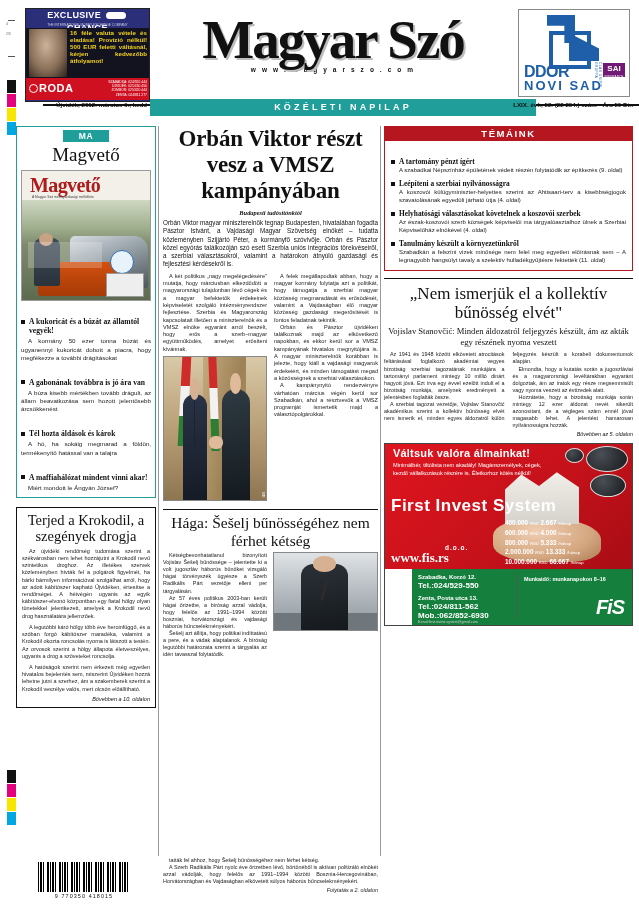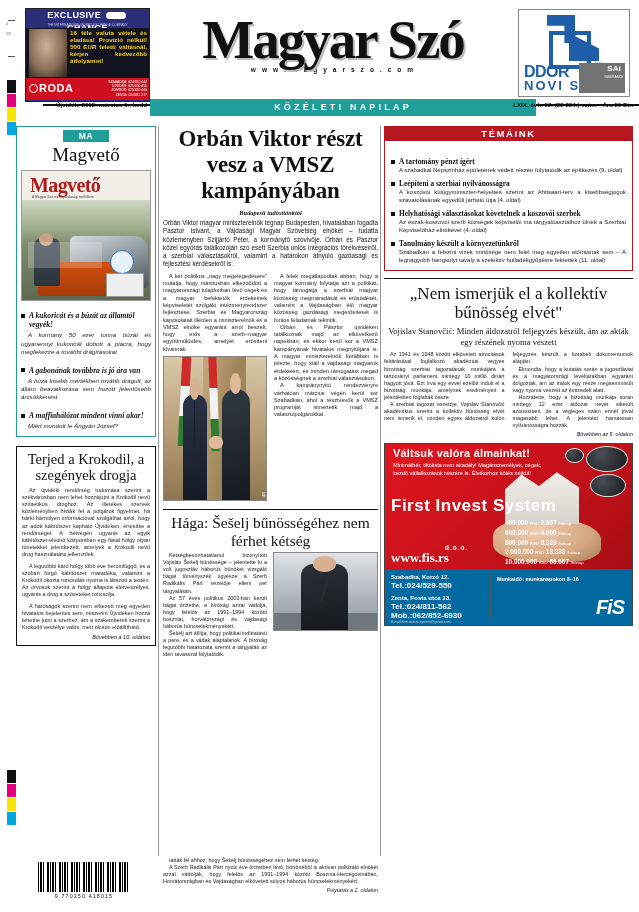--- a/index.html
+++ b/index.html
@@ -44,21 +44,21 @@
   }
   .logo .url{font-family:"Liberation Sans",sans-serif;font-size:6.5px;letter-spacing:2.1px;margin-top:-4px;color:#111;font-weight:bold;}
 
   .ddor{position:absolute;right:3px;top:3px;width:110px;height:86px;border:1px solid #8a8a8a;background:#fff;}
   .ddor .mark{position:absolute;left:28px;top:5px;width:52px;height:46px;}
   .ddor .m1{position:absolute;left:0;top:0;width:28px;height:28px;background:#1f5fa9;clip-path:polygon(0 0,100% 0,100% 100%,62% 100%,62% 38%,0 38%);}
   .ddor .m2{position:absolute;left:2px;top:16px;width:34px;height:30px;border:4px solid #1f5fa9;}
   .ddor .m3{position:absolute;left:22px;top:18px;width:30px;height:28px;background:#1f5fa9;clip-path:polygon(0 0,100% 55%,100% 100%,0 100%);}
   .ddor .name{position:absolute;left:5px;top:54px;font-family:"Liberation Sans",sans-serif;font-weight:bold;color:#1f5fa9;font-size:16px;letter-spacing:-.5px;line-height:15px;}
   .ddor .city{position:absolute;left:5px;top:69px;font-family:"Liberation Sans",sans-serif;font-weight:bold;color:#1f5fa9;font-size:13px;letter-spacing:2px;line-height:13px;}
-  .ddor .sai{position:absolute;right:4px;top:53px;width:22px;height:30px;background:#737373;padding-left:24px;}
+  .ddor .sai{position:absolute;right:4px;top:53px;width:22px;height:14px;background:#701a75;}
   .ddor .sai b{display:block;color:#fff;font-family:"Liberation Sans",sans-serif;font-size:8px;text-align:center;line-height:12px;}
   .ddor .sai i{display:block;color:#fff;font-family:"Liberation Sans",sans-serif;font-size:3.2px;text-align:center;font-style:normal;line-height:4px;}
   .ddor .vert{position:absolute;right:27px;top:52px;writing-mode:vertical-rl;font-family:"Liberation Sans",sans-serif;font-size:3.2px;color:#1f5fa9;letter-spacing:.5px;}
 
   .rule-top{position:absolute;left:25px;top:98px;width:608px;height:1.5px;background:#111;}
   .dateline{position:absolute;left:56px;top:101px;font-family:"Liberation Sans",sans-serif;font-weight:bold;font-size:6.2px;color:#111;}
   .issueline{position:absolute;right:6px;top:101px;font-family:"Liberation Sans",sans-serif;font-weight:bold;font-size:6.2px;color:#111;text-align:right;}
   .kozeleti{position:absolute;left:150px;top:99px;width:386px;height:17px;background:#1f9e9a;color:#fff;
     font-family:"Liberation Sans",sans-serif;font-weight:bold;font-size:9px;letter-spacing:3.2px;text-align:center;line-height:17px;}
 
@@ -80,21 +80,21 @@
   .mag-cover .mc-photo{position:absolute;left:0;top:29px;right:0;bottom:0;
     background:linear-gradient(180deg,#cfd8c2 0%,#9fae8d 28%,#7d8a6c 45%,#5d6a50 100%);}
   .mag-cover .mc-tractor{position:absolute;right:2px;top:36px;width:78px;height:52px;background:linear-gradient(160deg,#d7dde2 0%,#9aa4ab 40%,#4d555c 100%);border-radius:5px 14px 3px 3px;}
   .mag-cover .mc-hopper{position:absolute;left:16px;top:62px;width:84px;height:34px;background:linear-gradient(180deg,#d2500f 0%,#a63a07 100%);border-radius:3px;}
   .mag-cover .mc-man{position:absolute;left:12px;top:38px;width:26px;height:48px;background:linear-gradient(180deg,#3c4a58 0%,#2b333c 100%);border-radius:8px 8px 2px 2px;}
   .mag-cover .mc-head{position:absolute;left:17px;top:33px;width:14px;height:13px;border-radius:50%;background:#c8a383;}
   .mag-cover .mc-badge{position:absolute;right:16px;bottom:26px;width:22px;height:22px;border-radius:50%;background:#e8f2fb;border:1.4px solid #2a6fb5;}
   .mag-cover .mc-strip{position:absolute;left:6px;bottom:32px;width:74px;height:26px;background:rgba(255,255,255,.22);}
   .mag-cover .mc-box{position:absolute;right:6px;bottom:3px;width:36px;height:22px;background:#eee;border:.5px solid #999;}
 
-  .item{margin-top:10px;font-style:italic;}
+  .item{margin-top:16px;}
   .item .hd{font-weight:bold;font-size:7.6px;line-height:9.4px;position:relative;padding-left:8px;font-family:"Liberation Serif",serif;}
   .item .hd:before{content:"";position:absolute;left:0;top:2.5px;width:4px;height:4px;background:#111;}
   .item .bd{font-family:"Liberation Sans",sans-serif;font-size:6.2px;line-height:8.2px;text-align:justify;margin-top:1.5px;color:#222;text-indent:7px;}
 
   
   .krok{margin-top:9px;border:1.4px solid #111;padding:4px 5px 5px;}
   .krok h2{margin:0;text-align:center;font-size:14.5px;line-height:16px;font-weight:normal;font-family:"Liberation Serif",serif;}
   .krok p{font-family:"Liberation Sans",sans-serif;font-size:5.5px;line-height:7.2px;text-align:justify;margin:4px 0 0;text-indent:7px;color:#222;}
   .krok .cont{font-style:italic;text-align:right;font-size:5.5px;margin-top:3px;font-family:"Liberation Sans",sans-serif;}
 
@@ -164,21 +164,21 @@
   .fis .house{position:absolute;left:120px;top:22px;width:74px;height:58px;background:linear-gradient(180deg,#f4f2ee 0%,#d6d2cb 100%);
      clip-path:polygon(0 40%,22% 14%,46% 34%,70% 10%,100% 36%,100% 100%,0 100%);}
   .fis .palm{position:absolute;left:108px;top:74px;width:108px;height:44px;background:radial-gradient(ellipse at 40% 30%,#f0cdb2 0%,#d4a780 60%,#a87a56 100%);border-radius:40% 50% 30% 40%;}
   .fis .bub{position:absolute;border-radius:50%;background:radial-gradient(circle at 35% 30%,#4a4f55,#15181c);border:1.5px solid #d8d8d8;}
   .fis .b1{right:4px;top:2px;width:40px;height:24px;}
   .fis .b2{right:48px;top:4px;width:17px;height:13px;}
   .fis .b3{right:6px;top:30px;width:34px;height:21px;}
   .fis .prices{position:absolute;left:120px;bottom:2px;color:#fff;font-family:"Liberation Sans",sans-serif;font-size:6.4px;line-height:8.6px;font-weight:bold;}
   .fis .prices span.s{font-size:4.2px;font-weight:normal;}
   .fis .www{position:absolute;left:6px;bottom:3px;color:#fff;font-family:"Liberation Serif",serif;font-weight:bold;font-size:13px;}
-  .fis .blk{background:#0369a1;position:relative;height:56px;}
+  .fis .blk{background:#15803d;position:relative;height:56px;margin-left:27px;}
   .fis .blk .addr{position:absolute;left:6px;top:4px;color:#fff;font-family:"Liberation Sans",sans-serif;font-weight:bold;font-size:6px;line-height:8.4px;}
   .fis .blk .mob{position:absolute;left:6px;bottom:5px;color:#fff;font-family:"Liberation Sans",sans-serif;font-weight:bold;font-size:8px;}
   .fis .blk .mail{position:absolute;left:6px;bottom:1px;color:#cfcfcf;font-family:"Liberation Sans",sans-serif;font-size:3.6px;}
   .fis .blk .hours{position:absolute;left:112px;top:7px;color:#fff;font-family:"Liberation Sans",sans-serif;font-weight:bold;font-size:5.4px;}
   .fis .blk .sep{position:absolute;left:105px;top:4px;width:1px;height:46px;background:#555;}
   .fis .blk .fislogo{position:absolute;right:8px;bottom:6px;color:#fff;font-family:"Liberation Sans",sans-serif;font-weight:bold;font-size:20px;letter-spacing:-1px;font-style:italic;}
 
   .tail{position:absolute;left:163px;top:857px;width:215px;font-family:"Liberation Sans",sans-serif;font-size:5.4px;line-height:7.1px;text-align:justify;color:#222;}
   .tail p{margin:0;text-indent:6px;}
   .tail .cont{font-style:italic;text-align:right;margin-top:2px;}
@@ -277,20 +277,24 @@
         </div>
       </div>
 
       <div class="item">
         <div class="hd">A kukoricát és a búzát az államtól vegyék!</div>
         <div class="bd">A kormány 50 ezer tonna búzát és ugyanennyi kukoricát dobott a piacra, hogy megfékezze a további drágításokat</div>
       </div>
       <div class="item">
         <div class="hd">A gabonának továbbra is jó ára van</div>
         <div class="bd">A búza kisebb mértékben tovább drágult, az állam beavatkozása sem hozott jelentősebb árcsökkenést</div>
+      </div>
+      <div class="item">
+        <div class="hd">Tél hozta áldások és károk</div>
+        <div class="bd">A hó, ha sokáig megmarad a földön, termékenyítő hatással van a talajra</div>
       </div>
       <div class="item">
         <div class="hd">A maffiahálózat mindent vinni akar!</div>
         <div class="bd">Miért mondott le Ángyán József?</div>
       </div>
     </div>
 
     <div class="krok">
       <h2>Terjed a Krokodil, a szegények drogja</h2>
       <p>Az újvidéki rendőrség tudomása szerint a székvárosban nem lehet hozzájutni a Krokodil nevű szintetikus droghoz. Az illetékes szervek közleményben hívták fel a polgárok figyelmét, ha bárki bármilyen információval szolgálhat arról, hogy az adott kábítószer kapható Újvidéken, értesítse a rendőrséget. A hétvégén ugyanis az egyik kábítószer-elvonó központban egy fiatal hölgy olyan tünetekkel jelentkezett, amelyek a Krokodil nevű drog használatára jellemzőek.</p>

